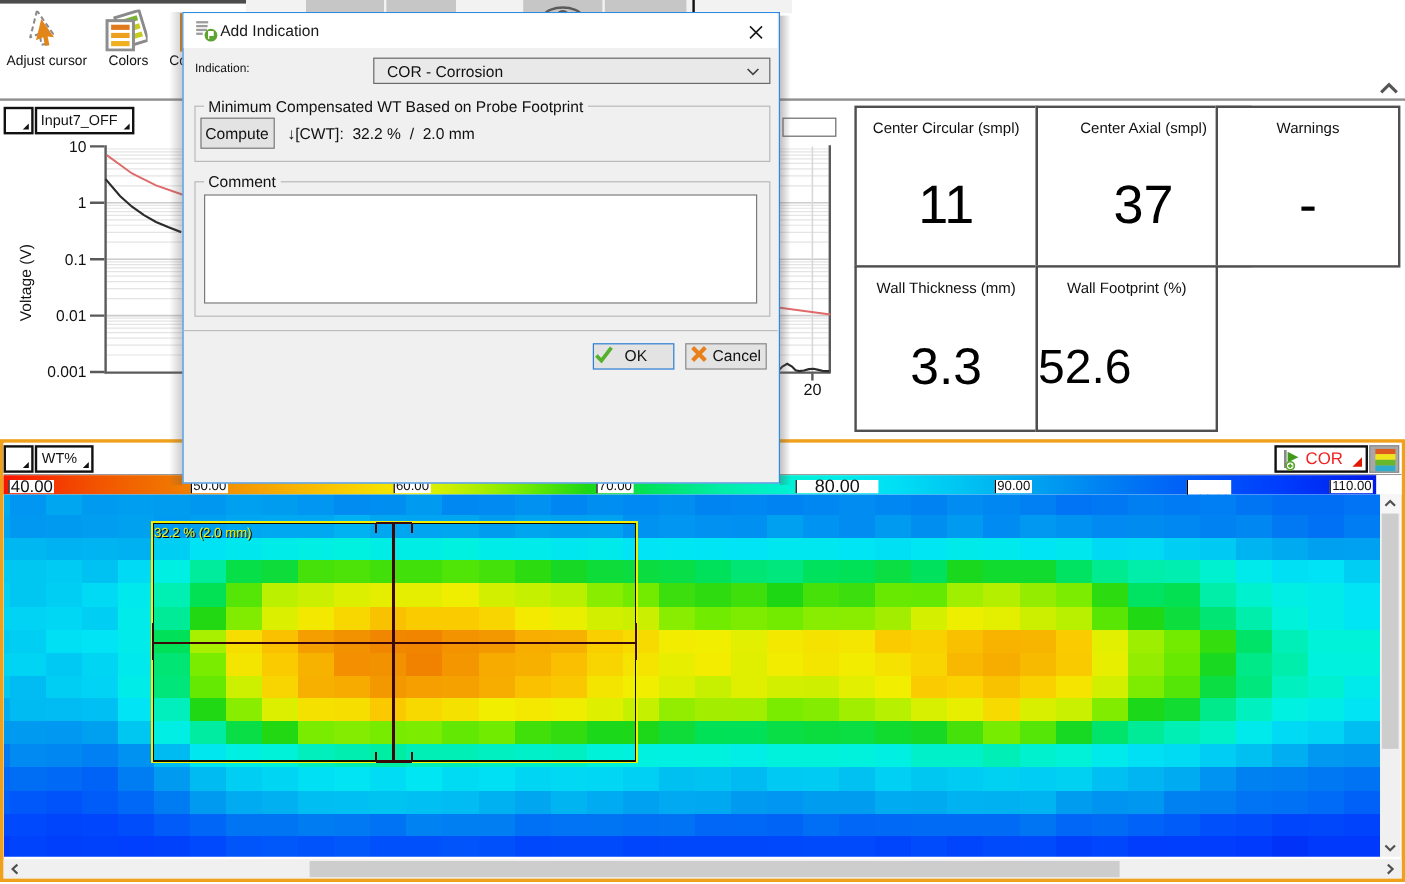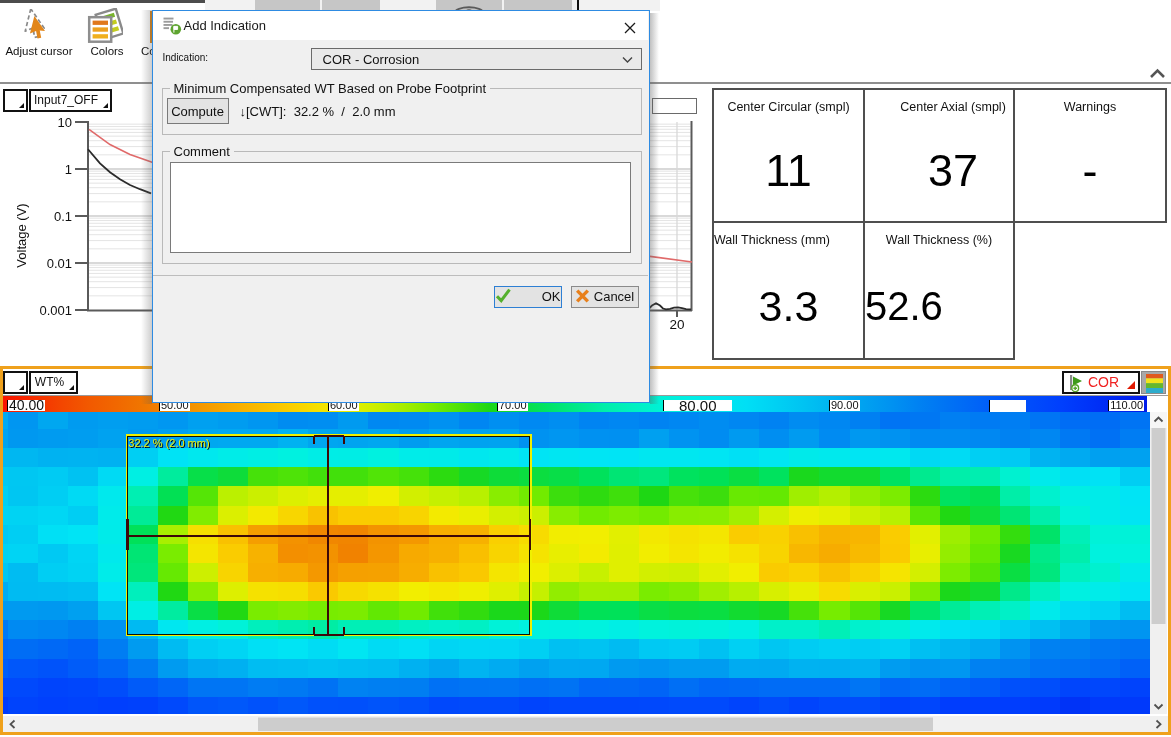--- a/index.html
+++ b/index.html
@@ -115,25 +115,25 @@
     </div>
     <div class="abs" style="left:863.0px;top:88.0px;width:180px;height:135.0px;border:2px solid #4f4f4f;background:#fff">
       <div style="position:absolute;top:10px;left:0;right:0;text-align:center;font-size:12.5px;color:#111">Center Axial (smpl)</div>
       <div style="position:absolute;top:58.0px;left:0;right:0;text-align:center;font-size:45px;line-height:45px;color:#000">37</div>
     </div>
     <div class="abs" style="left:1013.0px;top:88.0px;width:154.0px;height:135.0px;border:2px solid #4f4f4f;background:#fff">
       <div style="position:absolute;top:10px;left:0;right:0;text-align:center;font-size:12.5px;color:#111">Warnings</div>
       <div style="position:absolute;top:58.0px;left:0;right:0;text-align:center;font-size:45px;line-height:45px;color:#000">-</div>
     </div>
     <div class="abs" style="left:712.0px;top:221.0px;width:153.0px;height:139.0px;border:2px solid #4f4f4f;background:#fff">
-      <div style="position:absolute;top:10px;left:0;right:0;font-size:12.5px;color:#111">Wall Thickness (mm)</div>
+      <div style="position:absolute;top:10px;left:0;right:0;text-align:center;font-size:12.5px;color:#111">Wall Thickness (mm)</div>
       <div style="position:absolute;top:62.0px;left:0;right:0;text-align:center;font-size:43px;line-height:43px;color:#000">3.3</div>
     </div>
     <div class="abs" style="left:863.0px;top:221.0px;width:152.0px;height:139.0px;border:2px solid #4f4f4f;background:#fff">
-      <div style="position:absolute;top:10px;left:0;right:0;text-align:center;font-size:12.5px;color:#111">Wall Thickness (%)</div>
+      <div style="position:absolute;top:10px;left:0;right:0;text-align:center;font-size:12.5px;color:#111">Wall Footprint (%)</div>
       <div style="position:absolute;top:62.0px;left:0;right:0;text-align:left;font-size:40px;line-height:43px;color:#000">52.6</div>
     </div>
 <div class="abs" style="left:0;top:366px;width:1171px;height:369px;border:3px solid #efa11c;background:#fff">
  <div class="abs" style="left:0;top:0;width:1165px;height:28px;background:#fff"></div>
 </div>
 <div style="position:absolute;left:3.0px;top:370.5px;width:24.5px;height:23.5px;background:#fff;border:2px solid #111;box-sizing:border-box">
       <div style="position:absolute;right:2px;bottom:2px;width:0;height:0;border-left:5.5px solid transparent;border-bottom:5.5px solid #111"></div>
     </div>
     <div style="position:absolute;left:29.0px;top:370.5px;width:49.0px;height:23.5px;background:#fff;border:2px solid #111;box-sizing:border-box">
       <div style="position:absolute;left:0;right:8px;top:0;bottom:0;display:flex;align-items:center;justify-content:center;font-size:12.0px;color:#111">WT%</div>
@@ -860,21 +860,21 @@
    <div class="abs" style="left:77px;top:15px;font-size:13px;color:#111">↓[CWT]:&nbsp;&nbsp;32.2 %&nbsp;&nbsp;/&nbsp;&nbsp;2.0 mm</div>
  </div>
 
  <div class="abs" style="left:9px;top:140px;width:480px;height:113px;border:1px solid #b9b9b9">
    <div class="abs" style="left:7px;top:-8px;background:#f0f0f0;padding:0 4px;font-size:13px;color:#111">Comment</div>
    <div class="abs" style="left:7px;top:10px;width:461px;height:91px;background:#fff;border:1px solid #7a7a7a"></div>
  </div>
 
  <div class="abs" style="left:0px;top:263.5px;width:495px;height:1px;background:#bdbdbd"></div>
 
- <div class="abs" style="left:341px;top:274.5px;width:68px;height:22.5px;background:#e3e3e3;border:1.5px solid #2d7fd4;display:flex;align-items:center;justify-content:space-between">
+ <div class="abs" style="left:341px;top:274.5px;width:68px;height:22.5px;background:#e3e3e3;border:1.5px solid #2d7fd4;display:flex;align-items:center;justify-content:flex-start">
    <span style="margin-right:9px;margin-top:2px"><svg width="17" height="15" viewBox="0 0 17 15" xmlns="http://www.w3.org/2000/svg">
             <path d="M2 8.2 L6.2 12.6 L14.5 1.6" fill="none" stroke="#55b02e" stroke-width="3.1"></path>
           </svg></span>
         <span style="font-size:13px;color:#111">OK</span>
  </div>
  <div class="abs" style="left:418px;top:274.5px;width:68px;height:22.5px;background:#e3e3e3;border:1px solid #8a8a8a;display:flex;align-items:center;justify-content:center">
    <span style="margin-right:4px;margin-top:2px"><svg width="15" height="14" viewBox="0 0 15 14" xmlns="http://www.w3.org/2000/svg">
             <path d="M2.2 1.6 L12.8 12.4 M12.8 1.6 L2.2 12.4" fill="none" stroke="#e8801c" stroke-width="3.4"></path>
           </svg></span>
         <span style="font-size:13px;color:#111">Cancel</span>

